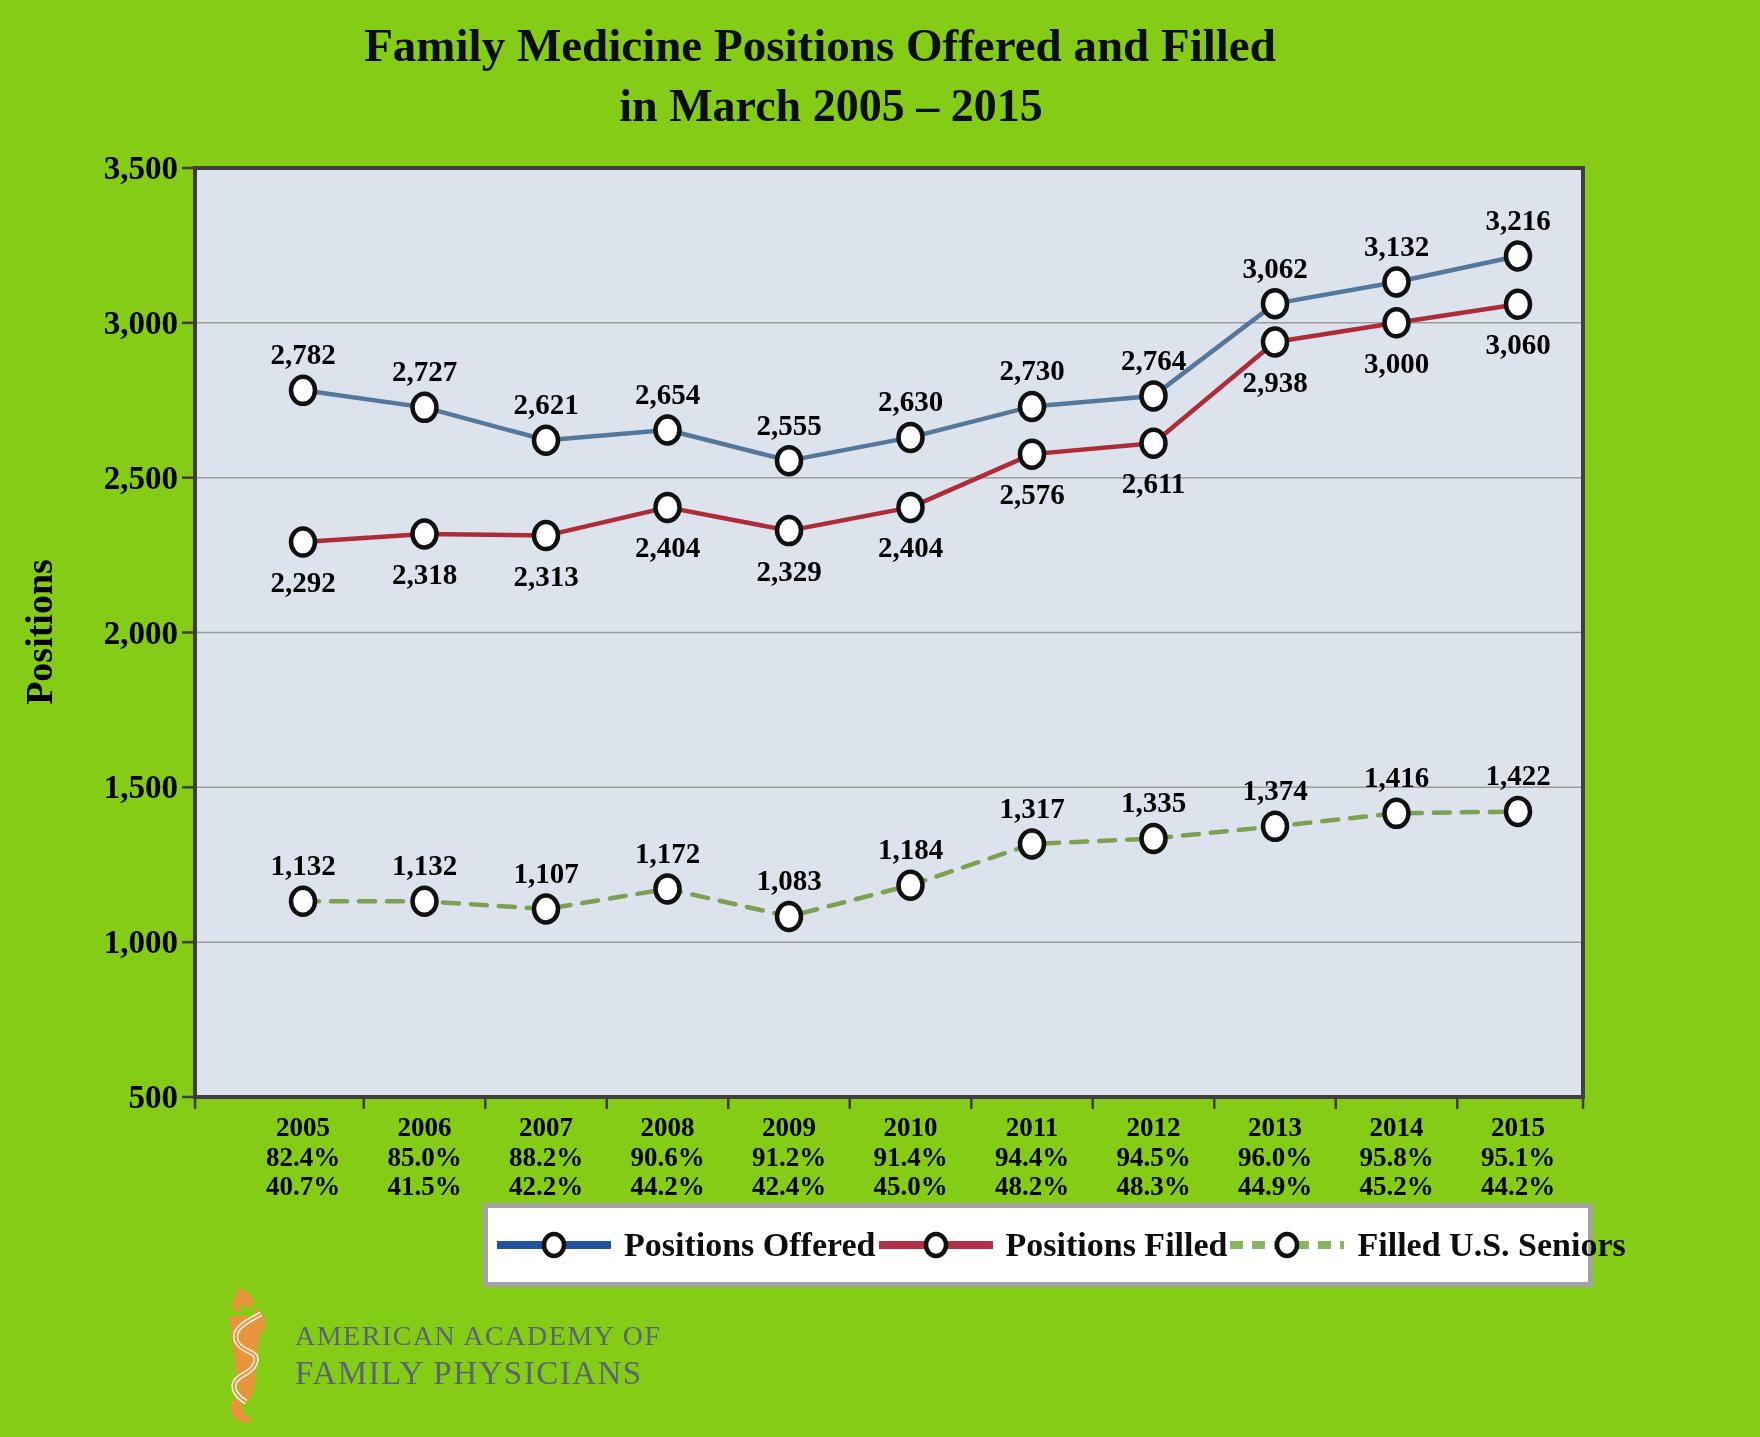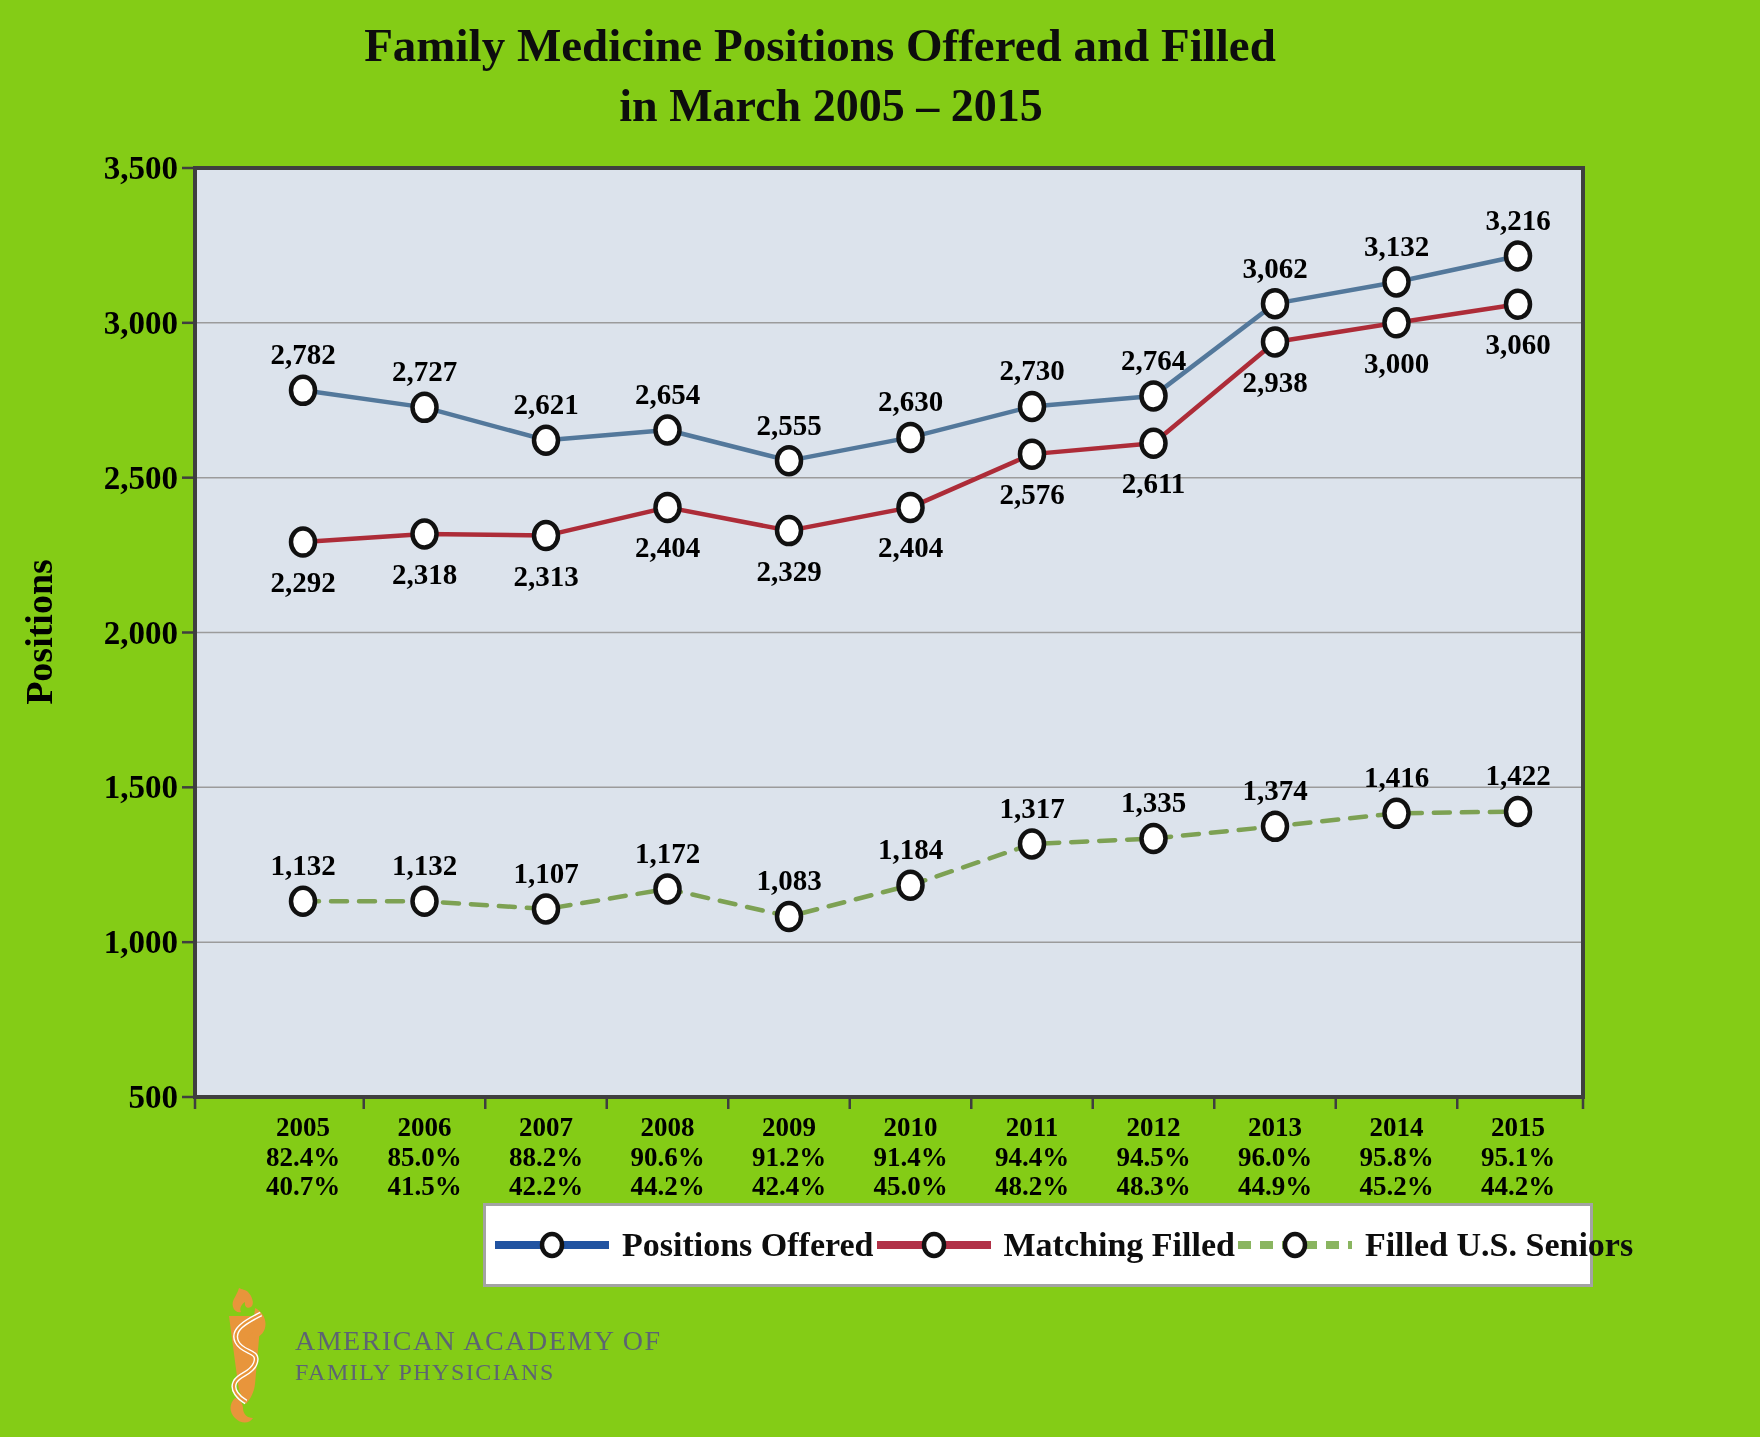--- a/index.html
+++ b/index.html
@@ -5,28 +5,28 @@
   html,body{margin:0;padding:0;background:#ffffff;}
   .page{position:relative;width:1760px;height:1437px;background:#84cc16;overflow:hidden;
         font-family:"Liberation Serif", serif;}
   .title{position:absolute;left:0;top:14px;width:1640px;text-align:center;color:#0d0d0d;
          font-weight:bold;line-height:1.32;}
   .title .t1{font-size:47px;}
   .title .t2{font-size:46px;padding-left:22px;}
   #plot-svg{position:absolute;left:0;top:0;}
   #plot-svg text{font-family:"Liberation Serif", serif;font-weight:bold;fill:#000000;}
   .legend{position:absolute;left:483px;top:1203px;width:1110px;height:84px;
-          background:#ffffff;border:3px solid #a3a3a3;display:flex;align-items:center;
+          background:#ffffff;border:5px solid #a3a3a3;display:flex;align-items:center;
           justify-content:space-evenly;padding:0 6px;box-sizing:border-box;}
   .legend-entry{display:flex;align-items:center;gap:10px;}
   .legend-label{font-size:34px;font-weight:bold;color:#0d0d0d;white-space:nowrap;}
   .footer-logo{position:absolute;left:215px;top:1286px;display:flex;align-items:center;gap:18px;}
   .org-text{color:#5d6472;line-height:1.22;}
   .org-text .o1{font-size:28px;letter-spacing:1.5px;}
-  .org-text .o2{font-size:24px;letter-spacing:1.5px;}
+  .org-text .o2{font-size:33px;letter-spacing:1.5px;}
   .source{position:absolute;left:1152px;top:1316px;font-weight:bold;color:#141414;
           font-size:28px;line-height:1.35;}
 </style>
 </head>
 <body>
 
 <div class="page">
 
   <div class="title">
     <div class="t1">Family Medicine Positions Offered and Filled</div>
@@ -178,21 +178,21 @@
         <line x1="3" y1="17" x2="117" y2="17" stroke-width="8" stroke="#2153a1"></line>
         <ellipse cx="60" cy="17" rx="10" ry="11" fill="#ffffff" stroke="#111111" stroke-width="4.5"></ellipse>
       </svg>
       <span class="legend-label">Positions Offered</span>
     </div>
     <div class="legend-entry">
       <svg width="120" height="34">
         <line x1="3" y1="17" x2="117" y2="17" stroke-width="8" stroke="#b13147"></line>
         <ellipse cx="60" cy="17" rx="10" ry="11" fill="#ffffff" stroke="#111111" stroke-width="4.5"></ellipse>
       </svg>
-      <span class="legend-label">Matching Filled</span>
+      <span class="legend-label">Positions Filled</span>
     </div>
     <div class="legend-entry">
       <svg width="120" height="34">
         <line x1="3" y1="17" x2="117" y2="17" stroke-width="8" stroke-dasharray="13 9" stroke="#8ab560"></line>
         <ellipse cx="60" cy="17" rx="10" ry="11" fill="#ffffff" stroke="#111111" stroke-width="4.5"></ellipse>
       </svg>
       <span class="legend-label">Filled U.S. Seniors</span>
     </div>
   </div>
 

